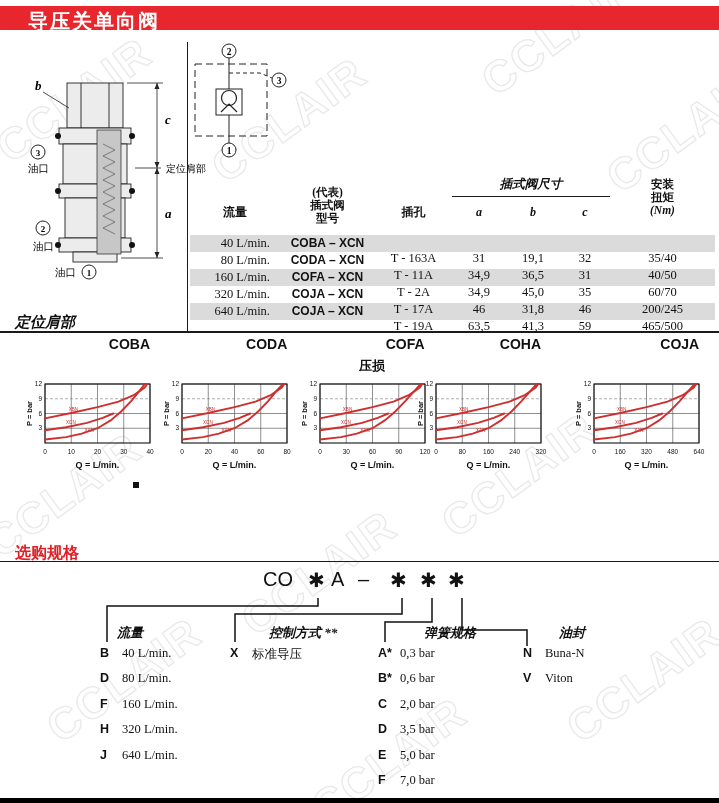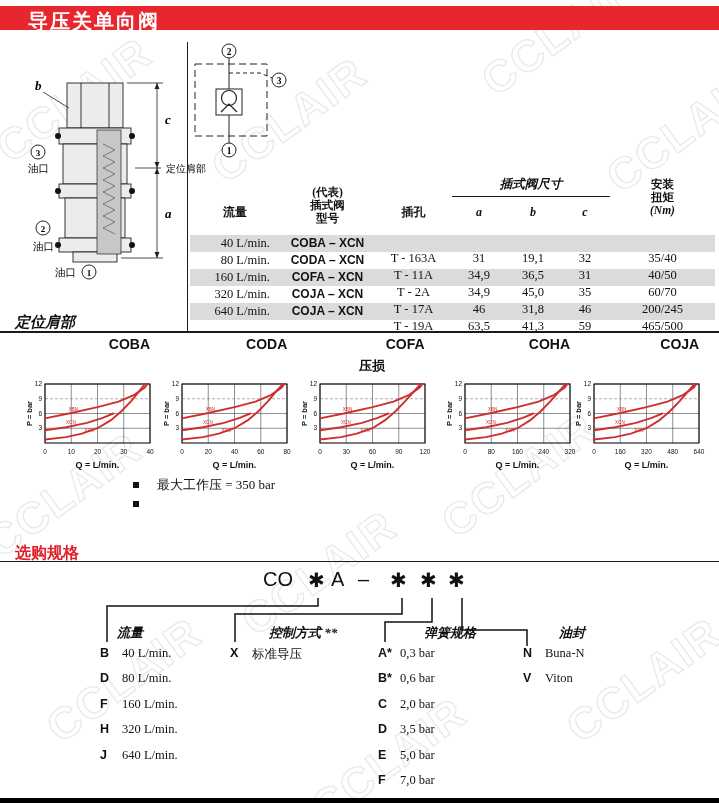--- a/index.html
+++ b/index.html
@@ -310,21 +310,21 @@
           <text x="98.75" y="76" font-size="6.5" text-anchor="middle" font-family="&quot;Liberation Sans&quot;,sans-serif" fill="#111">90</text>
           <text x="125" y="76" font-size="6.5" text-anchor="middle" font-family="&quot;Liberation Sans&quot;,sans-serif" fill="#111">120</text>
           <text x="17" y="52.45" font-size="6.5" text-anchor="end" font-family="&quot;Liberation Sans&quot;,sans-serif" fill="#111">3</text>
           <text x="17" y="37.7" font-size="6.5" text-anchor="end" font-family="&quot;Liberation Sans&quot;,sans-serif" fill="#111">6</text>
           <text x="17" y="22.95" font-size="6.5" text-anchor="end" font-family="&quot;Liberation Sans&quot;,sans-serif" fill="#111">9</text>
           <text x="17" y="8.2" font-size="6.5" text-anchor="end" font-family="&quot;Liberation Sans&quot;,sans-serif" fill="#111">12</text>
           <text x="72.5" y="90" font-size="9" font-weight="bold" text-anchor="middle" font-family="&quot;Liberation Sans&quot;,sans-serif" fill="#111">Q = L/min.</text>
           <text x="7" y="35.5" font-size="7.5" font-weight="bold" text-anchor="middle" font-family="&quot;Liberation Sans&quot;,sans-serif" fill="#111" transform="rotate(-90 7 35.5)">P = bar</text>
         </svg>
       </div>
-      <div class="chart" style="left: 445px;">
+      <div class="chart" style="left: 416px;">
         <div class="ct">COHA</div>
         <svg width="137" height="100" viewBox="0 0 137 100" style="position:absolute;left:0;top:42px;">
           <line x1="20" y1="6" x2="20" y2="65" stroke="#444" stroke-width="0.6"></line>
           <line x1="46.25" y1="6" x2="46.25" y2="65" stroke="#444" stroke-width="0.6"></line>
           <line x1="72.5" y1="6" x2="72.5" y2="65" stroke="#444" stroke-width="0.6"></line>
           <line x1="98.75" y1="6" x2="98.75" y2="65" stroke="#444" stroke-width="0.6"></line>
           <line x1="125" y1="6" x2="125" y2="65" stroke="#444" stroke-width="0.6"></line>
           <line x1="20" y1="50.25" x2="125" y2="50.25" stroke="#444" stroke-width="0.6"></line>
           <line x1="20" y1="35.5" x2="125" y2="35.5" stroke="#444" stroke-width="0.6"></line>
           <line x1="20" y1="20.75" x2="125" y2="20.75" stroke="#777" stroke-width="0.6" stroke-dasharray="3,2"></line>
@@ -379,24 +379,20 @@
           <text x="17" y="8.2" font-size="6.5" text-anchor="end" font-family="&quot;Liberation Sans&quot;,sans-serif" fill="#111">12</text>
           <text x="72.5" y="90" font-size="9" font-weight="bold" text-anchor="middle" font-family="&quot;Liberation Sans&quot;,sans-serif" fill="#111">Q = L/min.</text>
           <text x="7" y="35.5" font-size="7.5" font-weight="bold" text-anchor="middle" font-family="&quot;Liberation Sans&quot;,sans-serif" fill="#111" transform="rotate(-90 7 35.5)">P = bar</text>
         </svg>
       </div>
     </div>
 
   <div class="abs z" style="left:133px;top:475px;" id="notes-list">
       <div class="note">
         <span class="sq"></span>
-        <span>最大工作压 = 350 bar</span>
-      </div>
-      <div class="note">
-        <span class="sq"></span>
       </div>
     </div>
 
   <div class="sect-red">选购规格</div>
   <div id="code-parts">
       <span class="codepart" style="left: 263px;">CO</span>
       <span class="codepart" style="left: 308px;">✱</span>
       <span class="codepart" style="left: 331px;">A</span>
       <span class="codepart" style="left: 358px;">–</span>
       <span class="codepart" style="left: 390px;">✱</span>

